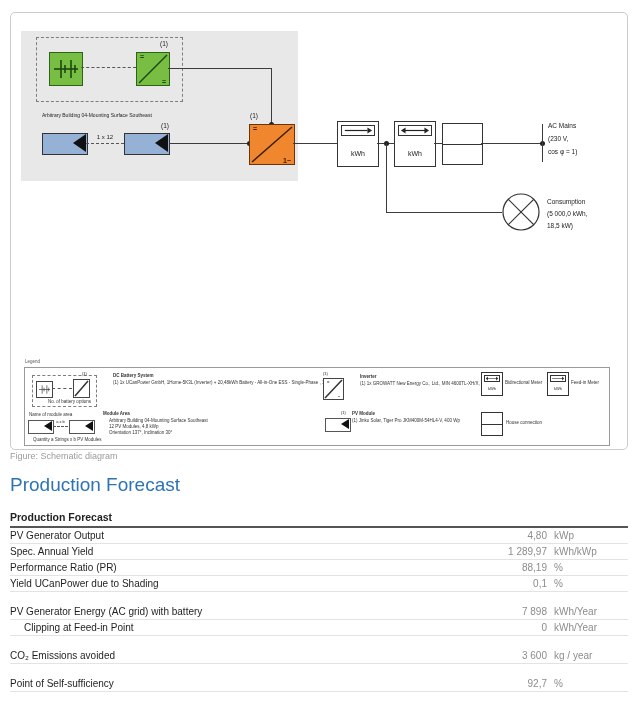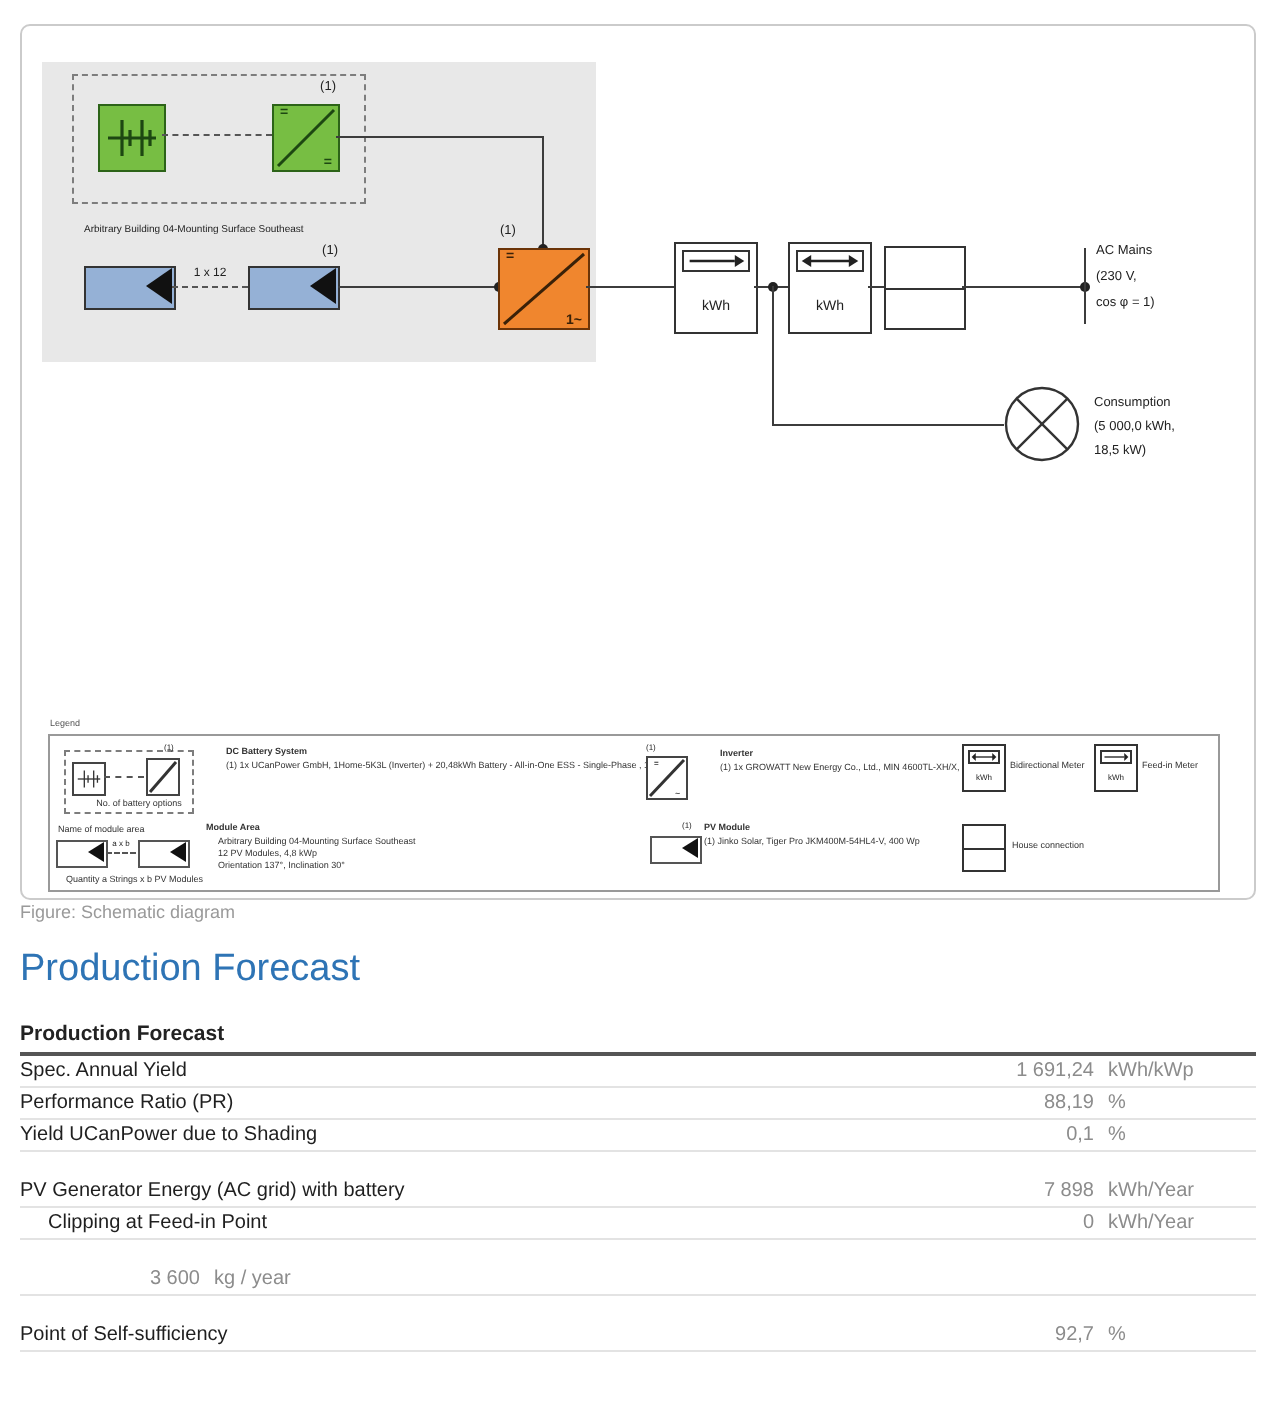--- a/index.html
+++ b/index.html
@@ -282,24 +282,29 @@
     </div>
   </div>
 
   <div class="figcaption">Figure: Schematic diagram</div>
 
   <h1 class="section">Production Forecast</h1>
 
   <div class="ftable">
     <div class="thead">Production Forecast</div>
     <div>
+    <div class="trow">
+      <span class="tlabel">PV Generator Output</span>
+      <span class="tvalue">4,80</span>
+      <span class="tunit">kWp</span>
+    </div>
 
     <div class="trow">
       <span class="tlabel">Spec. Annual Yield</span>
-      <span class="tvalue">1 691,24</span>
+      <span class="tvalue">1 289,97</span>
       <span class="tunit">kWh/kWp</span>
     </div>
 
     <div class="trow">
       <span class="tlabel">Performance Ratio (PR)</span>
       <span class="tvalue">88,19</span>
       <span class="tunit">%</span>
     </div>
 
     <div class="trow">
@@ -314,20 +319,21 @@
       <span class="tunit">kWh/Year</span>
     </div>
 
     <div class="trow indent">
       <span class="tlabel">Clipping at Feed-in Point</span>
       <span class="tvalue">0</span>
       <span class="tunit">kWh/Year</span>
     </div>
 
     <div class="trow gap">
+      <span class="tlabel">CO₂ Emissions avoided</span>
       <span class="tvalue">3 600</span>
       <span class="tunit">kg / year</span>
     </div>
 
     <div class="trow gap">
       <span class="tlabel">Point of Self-sufficiency</span>
       <span class="tvalue">92,7</span>
       <span class="tunit">%</span>
     </div>
   </div>

